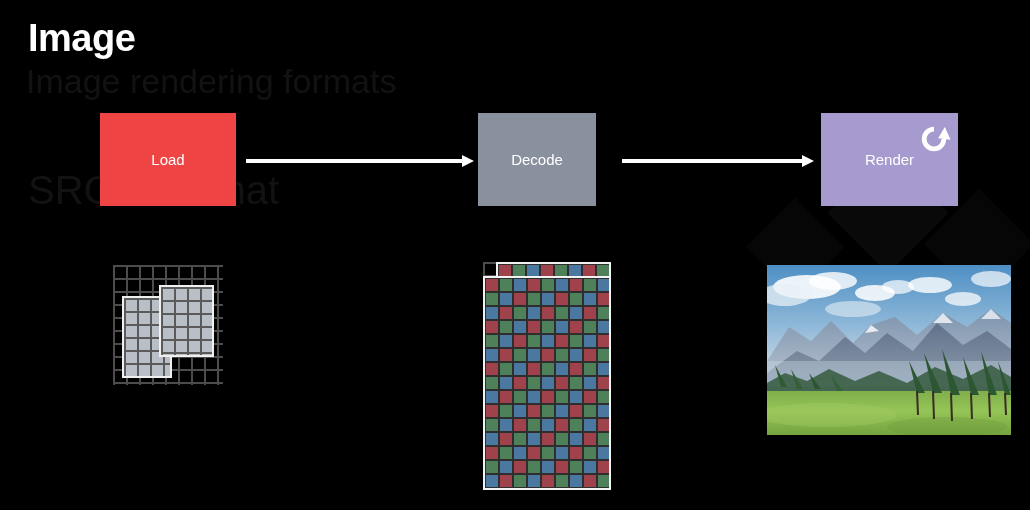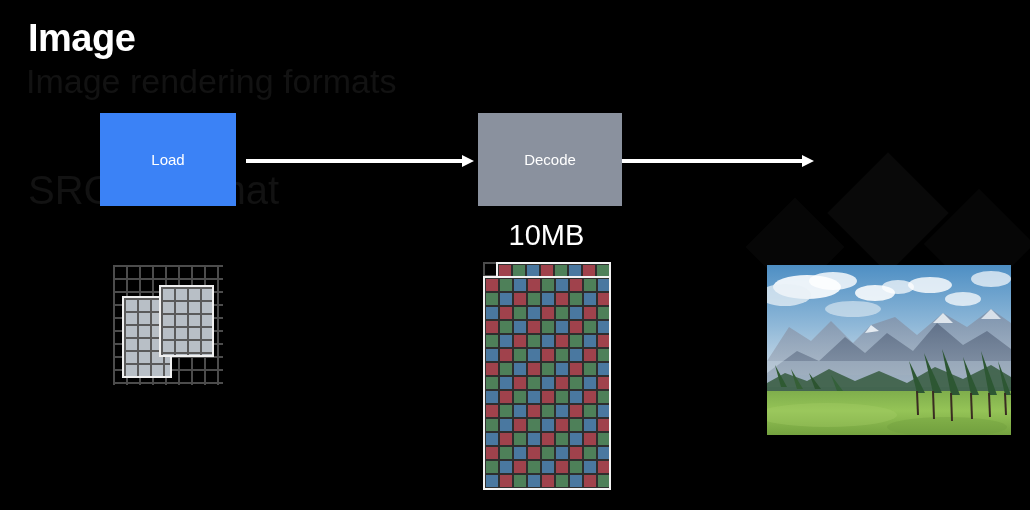--- a/index.html
+++ b/index.html
@@ -65,22 +65,22 @@
     height: 93px;
     display: flex;
     align-items: center;
     justify-content: center;
   }
   .stage-label {
     font-size: 15px;
     color: #ffffff;
     font-weight: normal;
   }
-  #box-load   { left: 100px; background: #3b82f6; }
-  #box-decode { left: 478px; width: 144px; background: #8a919e; justify-content: center; }
+  #box-load   { left: 100px; background: #ef4444; }
+  #box-decode { left: 478px; width: 118px; background: #8a919e; justify-content: center; }
   #box-render { left: 821px; width: 137px; background: #a79acf; }
 
   #refresh-icon {
     position: absolute;
     right: 7px; top: 9px;
     width: 34px; height: 34px;
   }
 
   
   .arrow {
@@ -202,22 +202,28 @@
 
   <div class="stage-box" id="box-decode">
     <span class="stage-label">Decode</span>
   </div>
 
   <div class="arrow" id="arrow-2">
     <div class="arrow-line"></div>
     <div class="arrow-head"></div>
   </div>
 
-
-  <div class="size-caption" id="size-decode">10MB</div>
+  <div class="stage-box" id="box-render">
+    <span class="stage-label">Render</span>
+    <svg id="refresh-icon" viewBox="0 0 32 32">
+      <path d="M16 4.5 A11.5 11.5 0 1 0 27.5 16 L23 16 A7 7 0 1 1 16 9 Z" fill="#ffffff"></path>
+      <polygon points="26.2,4.6 31.6,16.6 19.9,15.4" fill="#ffffff"></polygon>
+    </svg>
+  </div>
+
 
   <div id="art-load">
     <div class="gridlines"></div>
     <div id="load-cells">
       <div class="cellblock" id="load-cell-a"></div>
       <div class="cellblock" id="load-cell-b"></div>
     </div>
   </div>
 
   <div id="art-decode">

